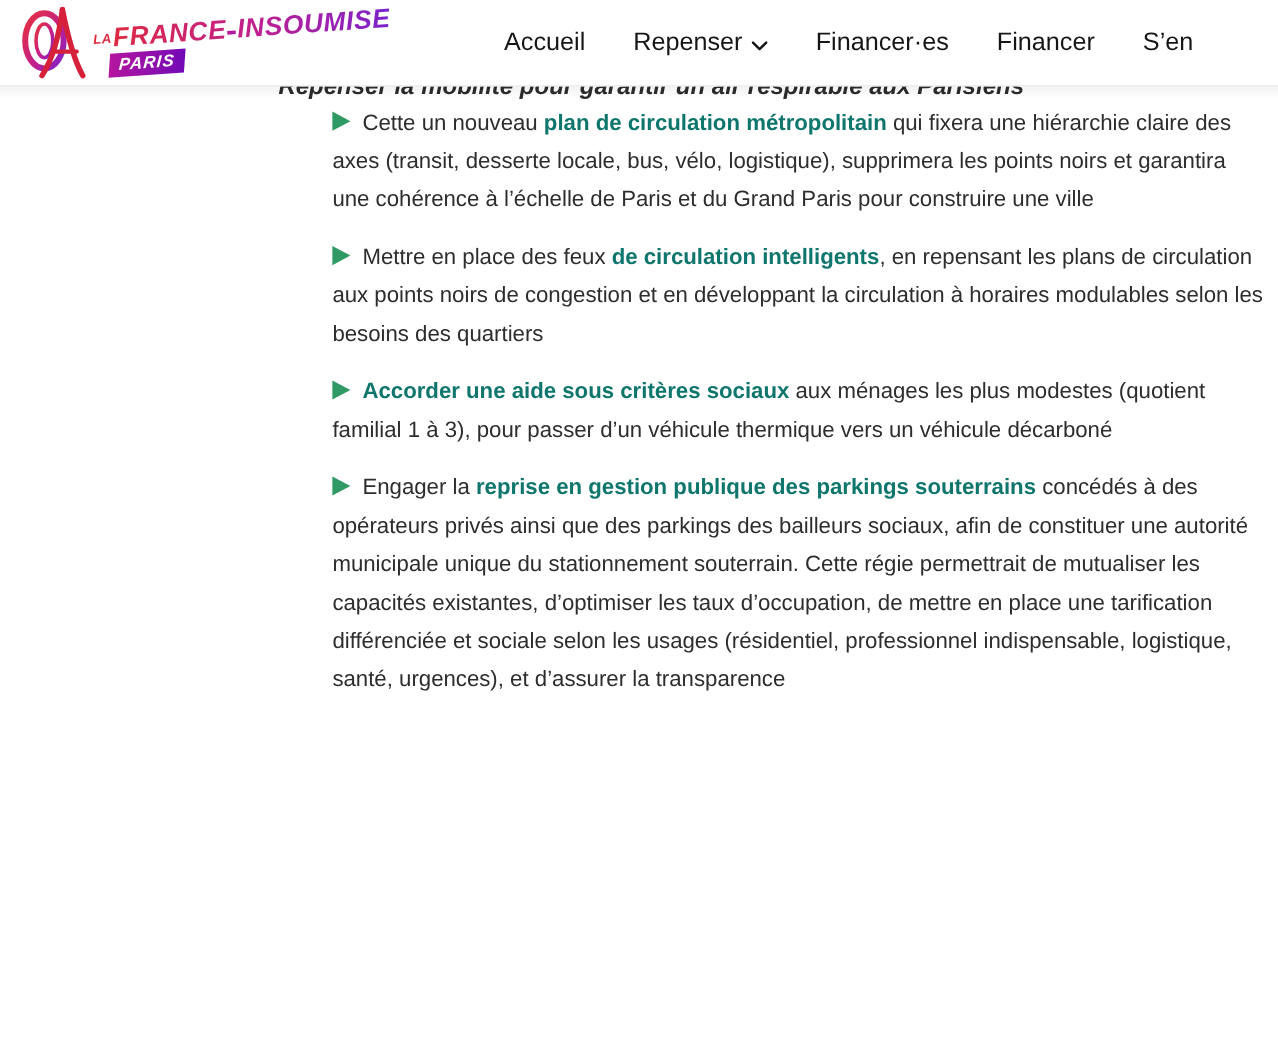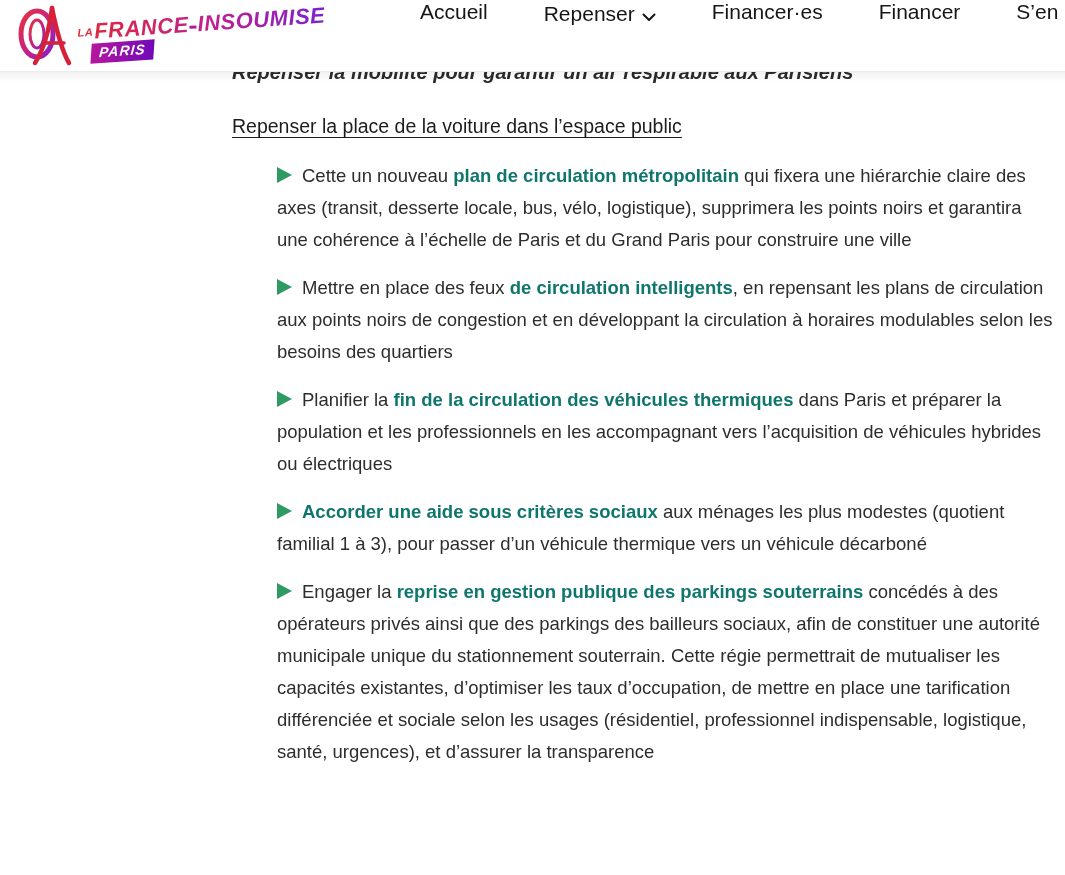--- a/index.html
+++ b/index.html
@@ -29,21 +29,21 @@
   .brand-la{font-size:11px;vertical-align:3px;margin-right:1px;}
   .brand-dash{display:inline-block;width:7px;height:3px;background:#b5179e;margin:0 1px 3px 1px;}
   .city-box{
     display:inline-block;margin:1px 0 0 12px;padding:0 8px 2px 8px;
     background:linear-gradient(90deg,#b5179e,#7209b7);
     transform:skewX(-8deg);
     color:#ffffff;font-style:italic;font-weight:800;font-size:14px;letter-spacing:1px;line-height:18px;
   }
   .main-nav{
     position:absolute;left:420px;top:0;height:71px;
-    display:flex;align-items:flex-start;gap:56px;white-space:nowrap;
+    display:flex;align-items:center;gap:40px;white-space:nowrap;
     font-size:21px;font-weight:500;color:#161616;
   }
   .nav-item{display:flex;align-items:center;gap:7px;cursor:pointer;}
   .chev{margin-top:3px;}
   
   .main-content{position:absolute;top:0;left:232px;width:830px;z-index:1;}
   .section-title{
     margin:58px 0 0 0;font-style:italic;font-weight:800;font-size:20px;line-height:28px;color:#2b2b2b;
   }
   .subsection-title{
@@ -61,27 +61,25 @@
     border-top:8px solid transparent;border-bottom:8px solid transparent;
     border-left:15px solid #2f9a63;
     margin-right:10px;vertical-align:-1px;
   }
 </style>
 </head>
 <body>
 
 <div class="main-content">
   <h2 class="section-title">Repenser la mobilité pour garantir un air respirable aux Parisiens</h2>
-  <h3 class="subsection-title">Repenser la place de la voiture dans l’espace public</h3>
 
   <p class="bullet"><span class="tri"></span><span>Cette un nouveau </span><strong>plan de circulation métropolitain</strong><span> qui fixera une hiérarchie claire des axes (transit, desserte locale, bus, vélo, logistique), supprimera les points noirs et garantira une cohérence à l’échelle de Paris et du Grand Paris pour construire une ville</span></p>
 
   <p class="bullet"><span class="tri"></span><span>Mettre en place des feux </span><strong>de circulation intelligents</strong><span>, en repensant les plans de circulation aux points noirs de congestion et en développant la circulation à horaires modulables selon les besoins des quartiers</span></p>
 
-  <p class="bullet"><span class="tri"></span><span>Planifier la </span><strong>fin de la circulation des véhicules thermiques</strong><span> dans Paris et préparer la population et les professionnels en les accompagnant vers l’acquisition de véhicules hybrides ou électriques</span></p>
 
   <p class="bullet"><span class="tri"></span><span></span><strong>Accorder une aide sous critères sociaux</strong><span> aux ménages les plus modestes (quotient familial 1 à 3), pour passer d’un véhicule thermique vers un véhicule décarboné</span></p>
 
   <p class="bullet"><span class="tri"></span><span>Engager la </span><strong>reprise en gestion publique des parkings souterrains</strong><span> concédés à des opérateurs privés ainsi que des parkings des bailleurs sociaux, afin de constituer une autorité municipale unique du stationnement souterrain. Cette régie permettrait de mutualiser les capacités existantes, d’optimiser les taux d’occupation, de mettre en place une tarification différenciée et sociale selon les usages (résidentiel, professionnel indispensable, logistique, santé, urgences), et d’assurer la transparence</span></p>
 </div>
 
 <header class="site-header">
   <div class="logo">
     <span>
       <svg width="64" height="64" viewBox="0 0 64 64">

